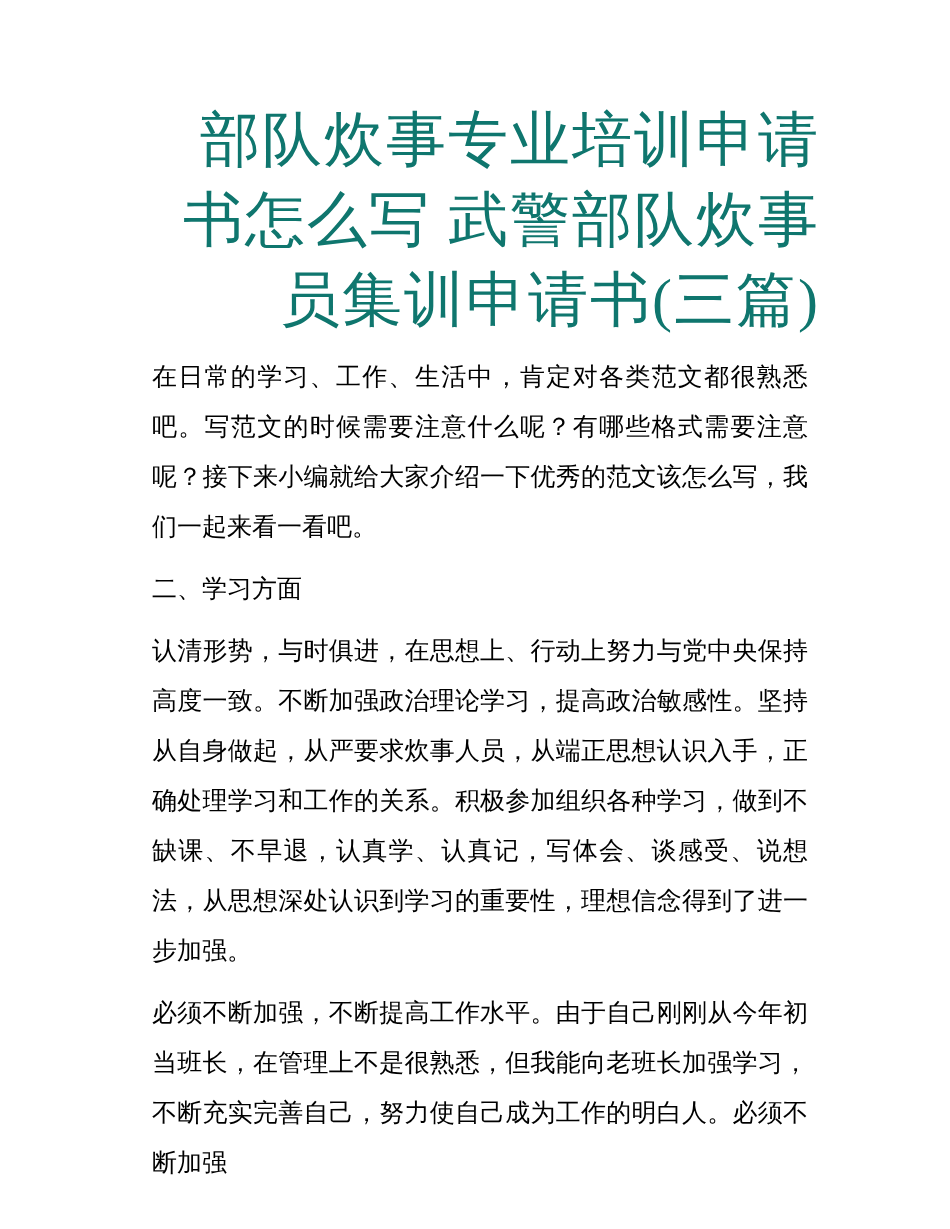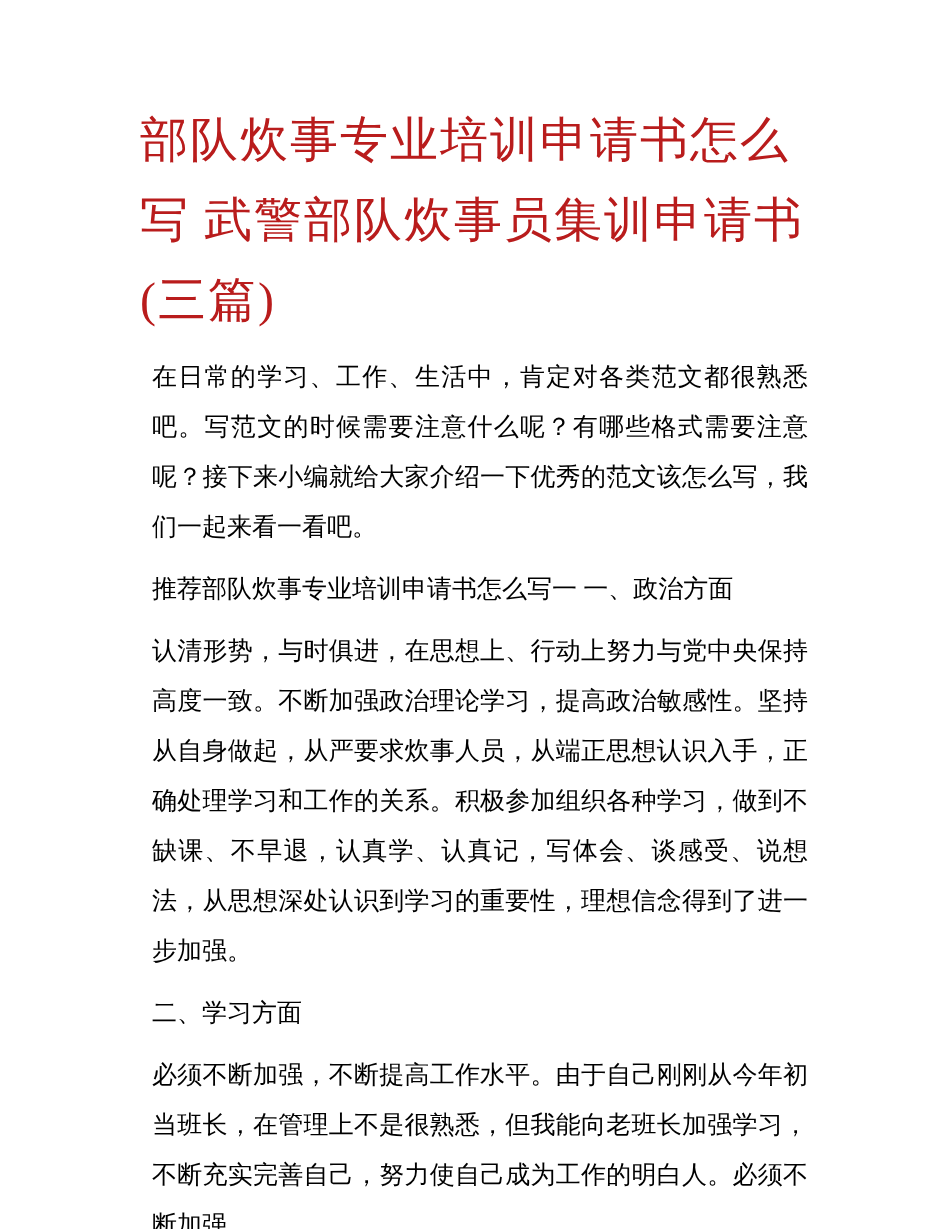--- a/index.html
+++ b/index.html
@@ -16,26 +16,26 @@
     overflow: hidden;
     font-family: "Liberation Serif", "DejaVu Serif", serif;
   }
   .content {
     padding: 100px 130px 0 140px;
     width: 680px;
     box-sizing: content-box;
   }
   .doc-title {
     margin: 0;
-    font-size: 48px;
+    font-size: 60px;
     line-height: 80px;
     font-weight: 400;
     letter-spacing: 2px;
-    text-align: left;
-    color: #b91c1c;
+    text-align: right;
+    color: #0f766e;
   }
   .doc-body {
     margin-top: 12px;
     font-size: 25px;
     line-height: 50px;
     text-align: justify;
     line-break: strict;
     color: #000000;
   }
   .doc-body p {
@@ -44,19 +44,18 @@
   }
 </style>
 </head>
 <body>
 
 <div class="page">
   <div class="content">
     <h1 class="doc-title">部队炊事专业培训申请书怎么写 武警部队炊事员集训申请书(三篇)</h1>
     <div class="doc-body">
       <p>在日常的学习、工作、生活中，肯定对各类范文都很熟悉吧。写范文的时候需要注意什么呢？有哪些格式需要注意呢？接下来小编就给大家介绍一下优秀的范文该怎么写，我们一起来看一看吧。</p>
-      <p>推荐部队炊事专业培训申请书怎么写一 一、政治方面</p>
+      <p>二、学习方面</p>
       <p>认清形势，与时俱进，在思想上、行动上努力与党中央保持高度一致。不断加强政治理论学习，提高政治敏感性。坚持从自身做起，从严要求炊事人员，从端正思想认识入手，正确处理学习和工作的关系。积极参加组织各种学习，做到不缺课、不早退，认真学、认真记，写体会、谈感受、说想法，从思想深处认识到学习的重要性，理想信念得到了进一步加强。</p>
-      <p>二、学习方面</p>
       <p>必须不断加强，不断提高工作水平。由于自己刚刚从今年初当班长，在管理上不是很熟悉，但我能向老班长加强学习，不断充实完善自己，努力使自己成为工作的明白人。必须不断加强</p>
     </div>
   </div>
 </div>
 
 </body></html>

